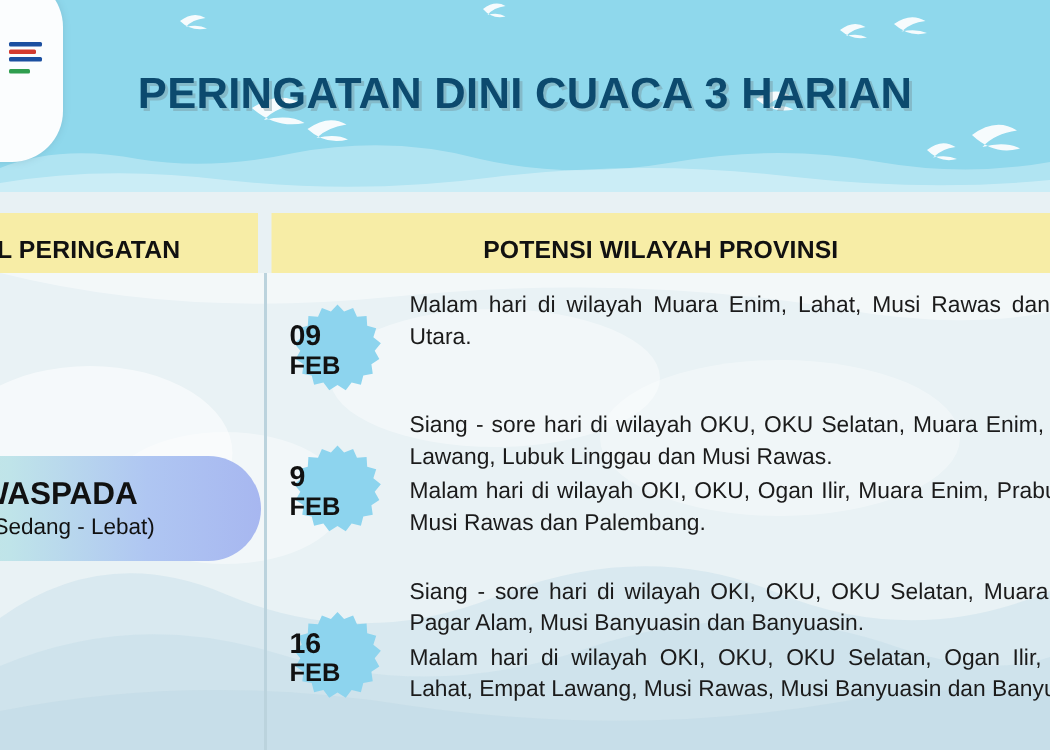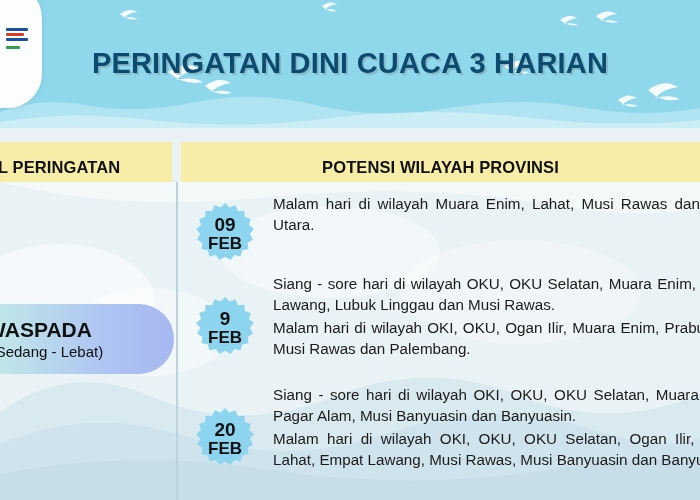--- a/index.html
+++ b/index.html
@@ -78,21 +78,21 @@
   #waspada .w2 { font-size:15px; color:#111; white-space:nowrap; }
 
   
   .row { position:absolute; left:181px; width:560px; z-index:5; }
   #row0 { top:12px; }
   #row1 { top:92px; }
   #row2 { top:203px; }
 
   .datebadge {
     position:absolute; left:12px; width:64px; height:64px;
-    display:flex; flex-direction:column; align-items:center; justify-content:center;
+    display:flex; flex-direction:column; align-items:flex-start; justify-content:center;
     color:#111;
   }
   .datebadge svg { position:absolute; left:0; top:0; width:64px; height:64px; }
   .datebadge .dnum, .datebadge .dmon { position:relative; z-index:2; }
   .datebadge .dnum { font-size:19px; font-weight:bold; line-height:1.05; }
   .datebadge .dmon { font-size:17px; font-weight:bold; line-height:1.05; }
   #row0 .datebadge { top:8px; }
   #row1 .datebadge { top:22px; }
   #row2 .datebadge { top:22px; }
 
@@ -195,21 +195,21 @@
         <b>Malam hari</b><span> di wilayah OKI, OKU, Ogan Ilir, Muara Enim, Prabumulih, Lahat, Musi Rawas dan Palembang.</span>
       </p>
     </div>
   </div>
 
   <div class="row" id="row2">
     <div class="datebadge">
       <svg viewBox="0 0 64 64">
         <path fill="#8DD4EE" d="M32 1 L36.4 5.6 L42.4 3.3 L45 9.2 L51.4 8.7 L51.8 15.1 L57.8 16.9 L55.9 22.9 L60.9 26.9 L56.8 31.8 L59.9 37.4 L54.6 40.9 L55.5 47.2 L49.2 48.3 L47.6 54.5 L41.4 53 L37.5 58.1 L32 54.7 L26.5 58.1 L22.6 53 L16.4 54.5 L14.8 48.3 L8.5 47.2 L9.4 40.9 L4.1 37.4 L7.2 31.8 L3.1 26.9 L8.1 22.9 L6.2 16.9 L12.2 15.1 L12.6 8.7 L19 9.2 L21.6 3.3 L27.6 5.6 Z"></path>
       </svg>
-      <span class="dnum">20</span>
+      <span class="dnum">16</span>
       <span class="dmon">FEB</span>
     </div>
     <div class="rowtext">
       <p class="para">
         <b>Siang - sore hari</b><span> di wilayah OKI, OKU, OKU Selatan, Muara Enim, Lahat, Pagar Alam, Musi Banyuasin dan Banyuasin.</span>
       </p>
       <p class="para">
         <b>Malam hari</b><span> di wilayah OKI, OKU, OKU Selatan, Ogan Ilir, Muara Enim, Lahat, Empat Lawang, Musi Rawas, Musi Banyuasin dan Banyuasin.</span>
       </p>
     </div>

